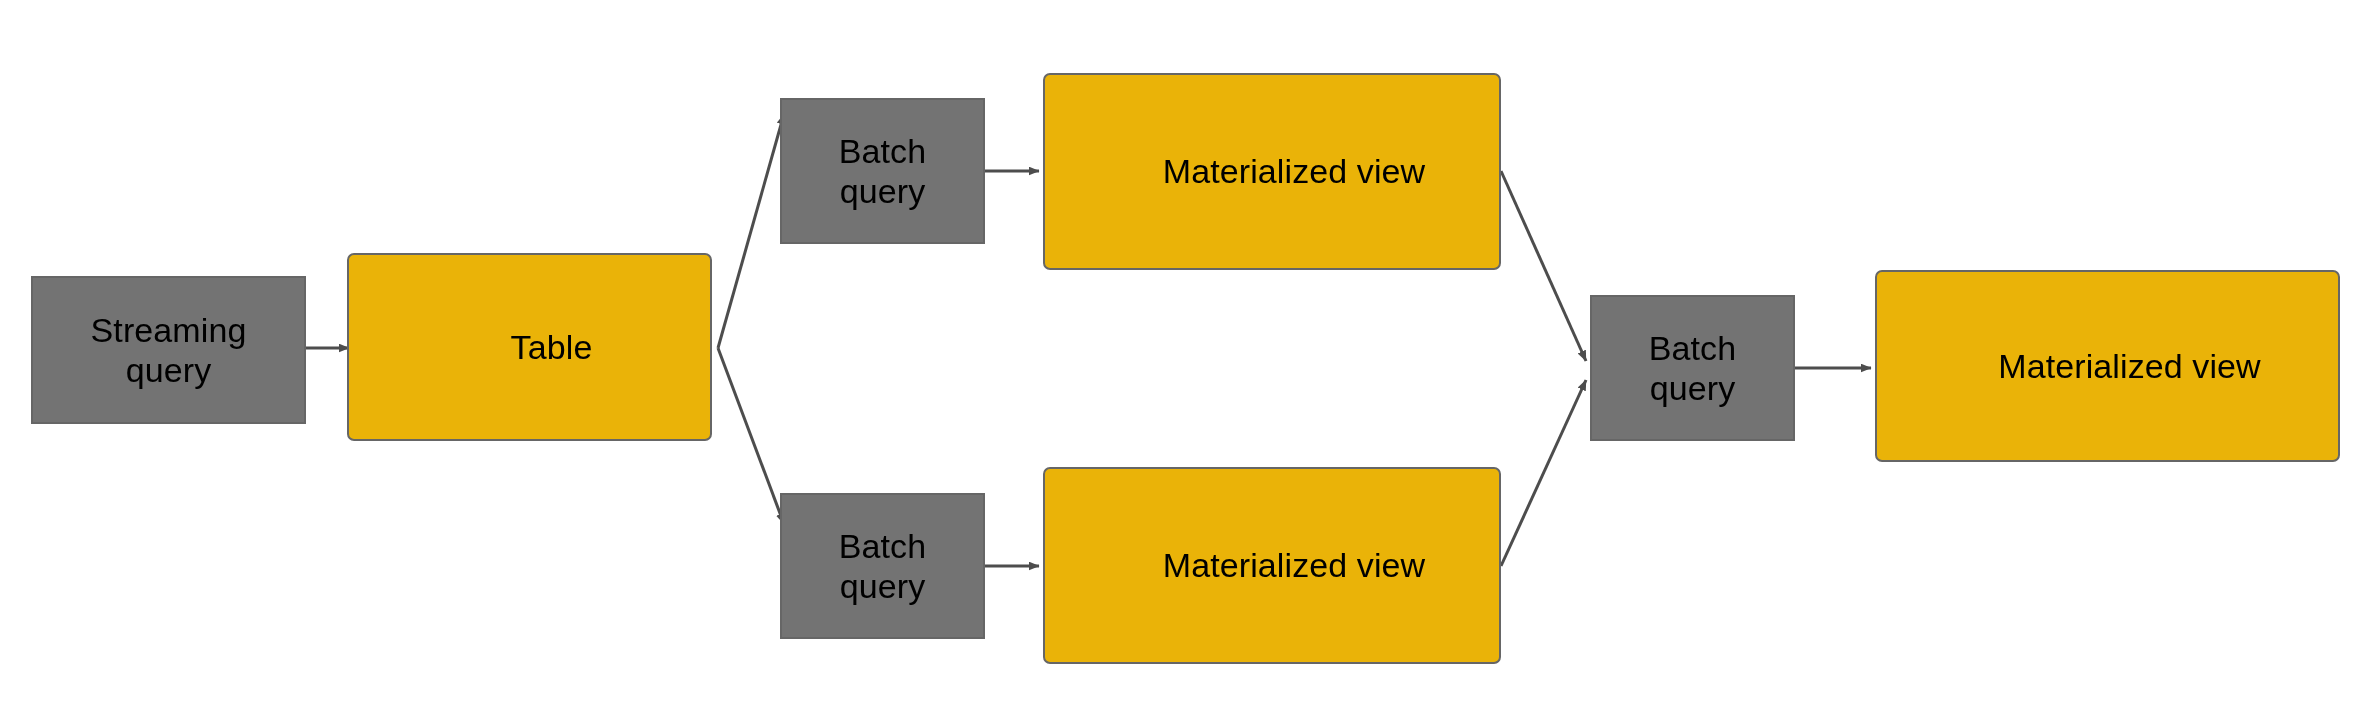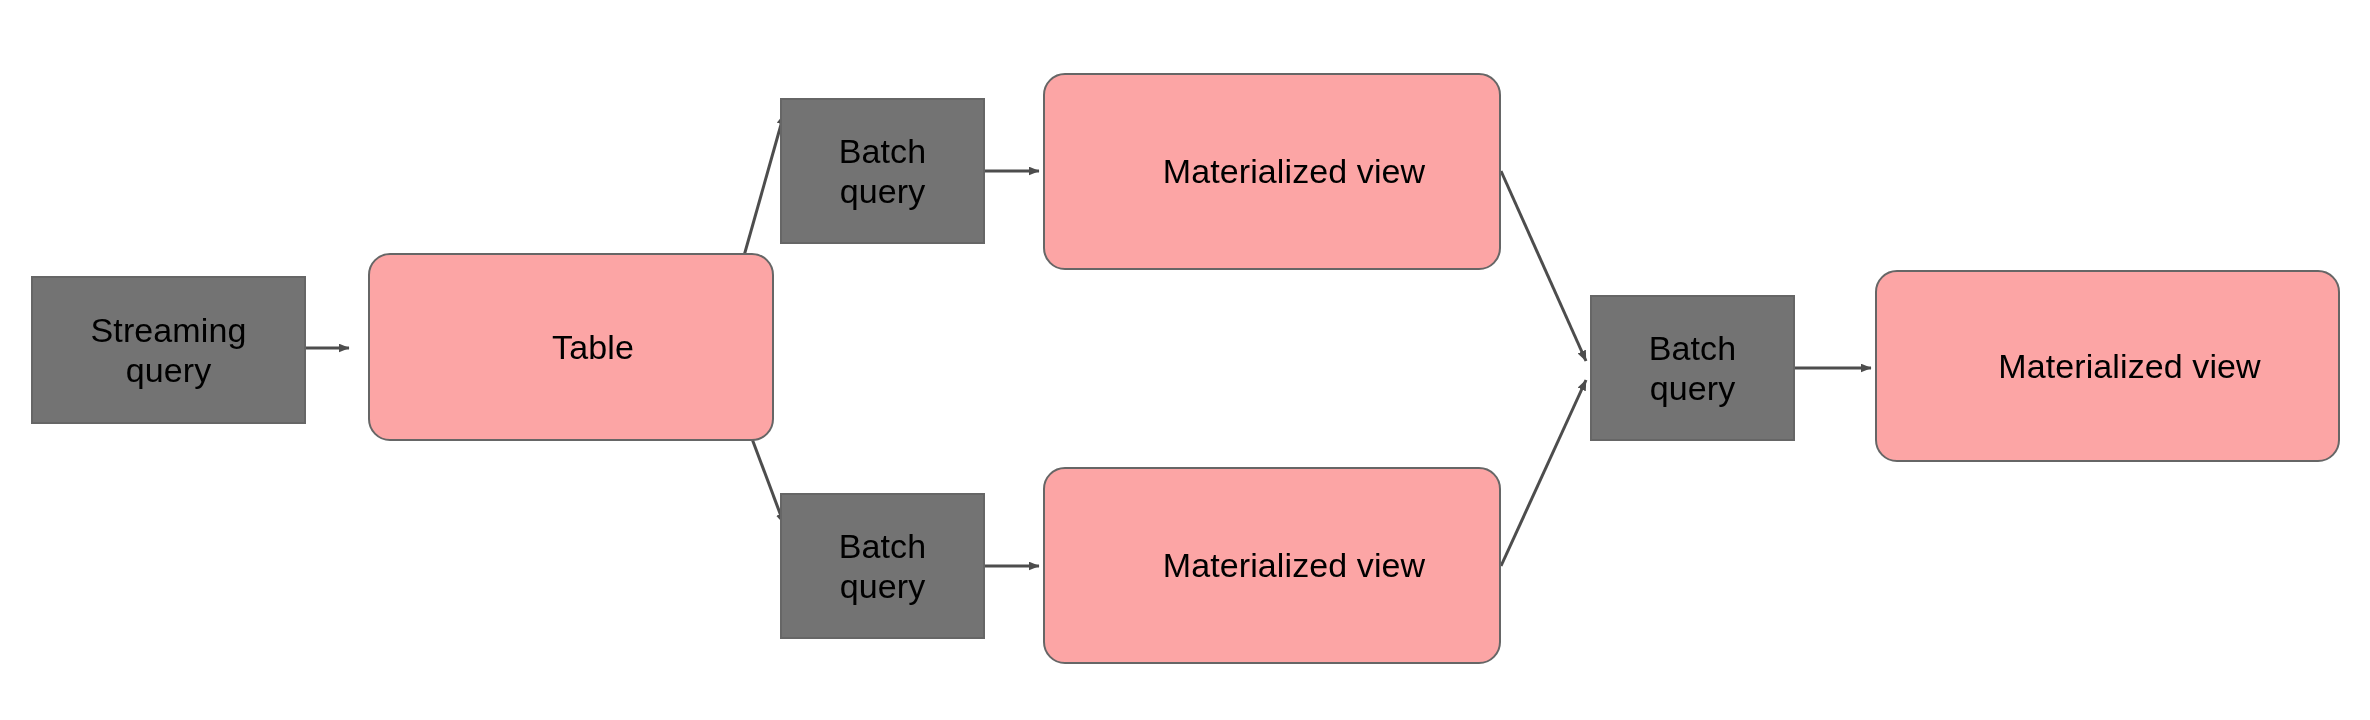--- a/index.html
+++ b/index.html
@@ -40,22 +40,22 @@
     line-height: 1.18;
     letter-spacing: 0.1px;
     border: 2px solid #666666;
     z-index: 2;
   }
   .node-process {
     background: #737373;
     border-radius: 0;
   }
   .node-store {
-    background: #fca5a5;
-    border-radius: 22px;
+    background: #eab308;
+    border-radius: 7px;
     padding-left: 44px;
   }
   .node-label {
     display: block;
     white-space: pre-line;
   }
 </style>
 </head>
 <body>
 
@@ -85,21 +85,21 @@
 
       <line x1="1795" y1="368" x2="1871" y2="368" marker-end="url(#arrowhead)"></line>
     </g>
   </svg>
 
   <div class="node node-process" style="left:31px; top:276px; width:275px; height:148px;">
     <span class="node-label">Streaming
 query</span>
   </div>
 
-  <div class="node node-store" style="left:368px; top:253px; width:406px; height:188px;">
+  <div class="node node-store" style="left:347px; top:253px; width:365px; height:188px;">
     <span class="node-label">Table</span>
   </div>
 
   <div class="node node-process" style="left:780px; top:98px; width:205px; height:146px;">
     <span class="node-label">Batch
 query</span>
   </div>
 
   <div class="node node-store" style="left:1043px; top:73px; width:458px; height:197px;">
     <span class="node-label">Materialized view</span>

